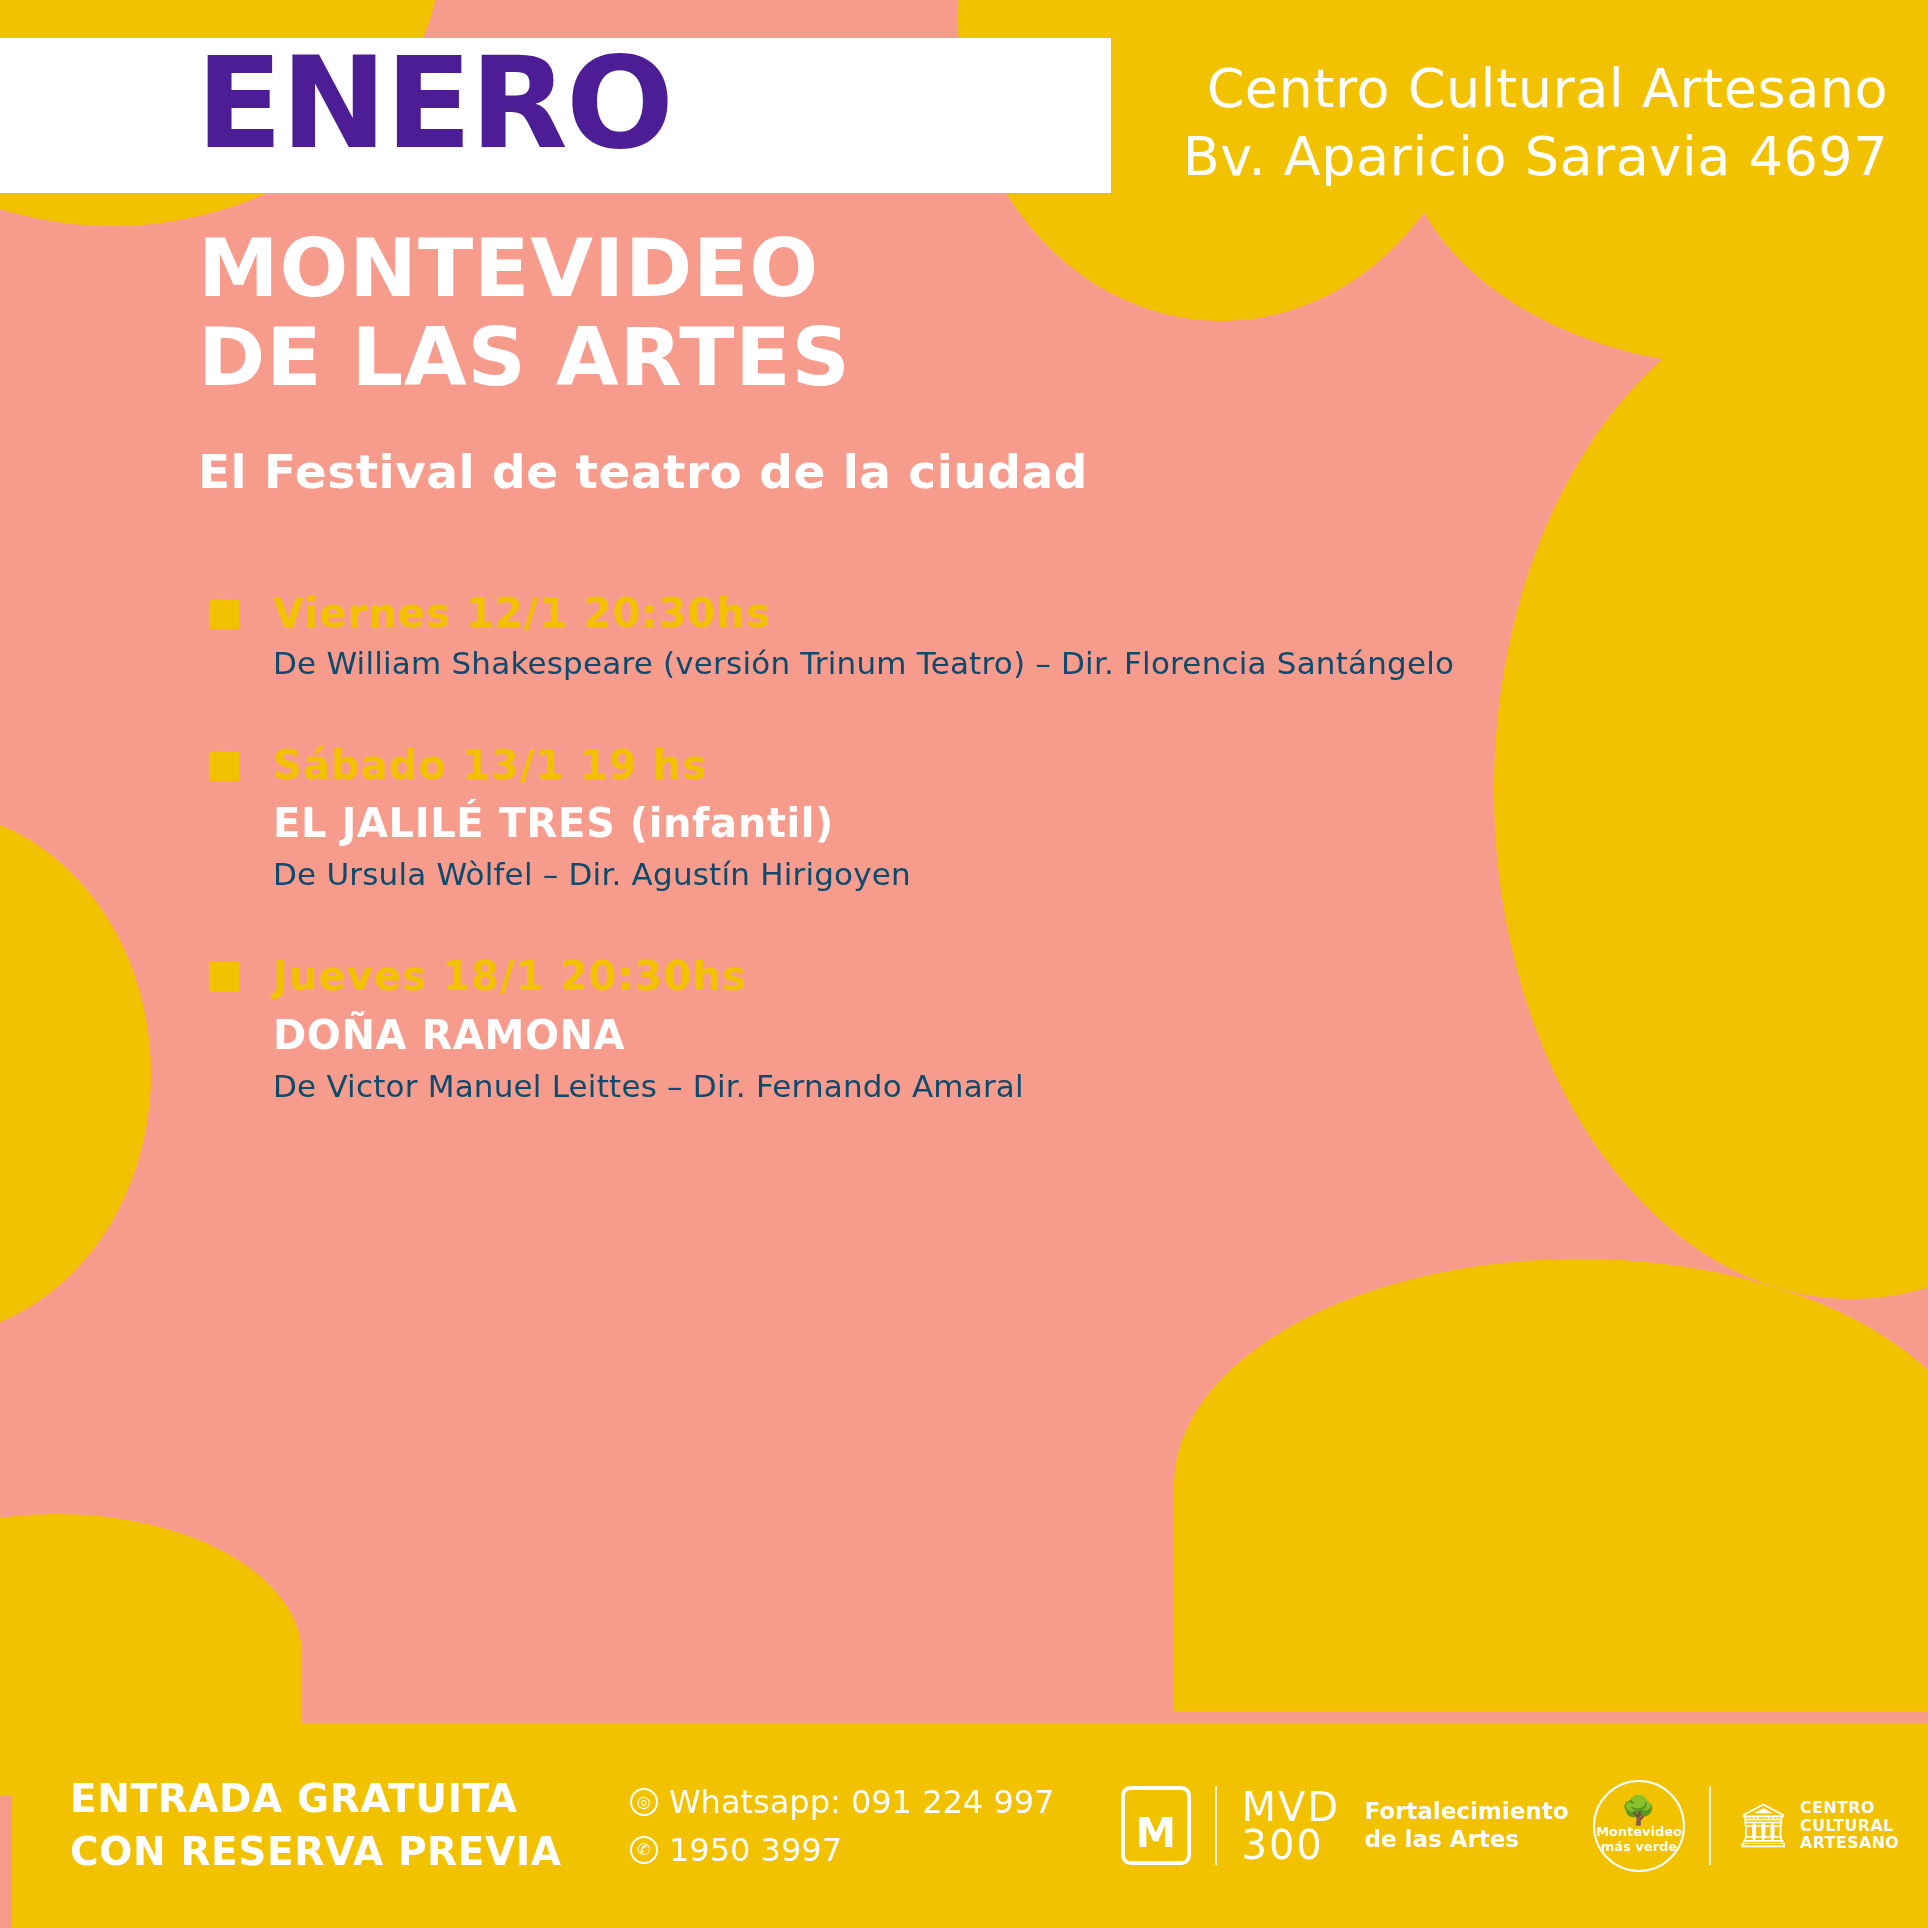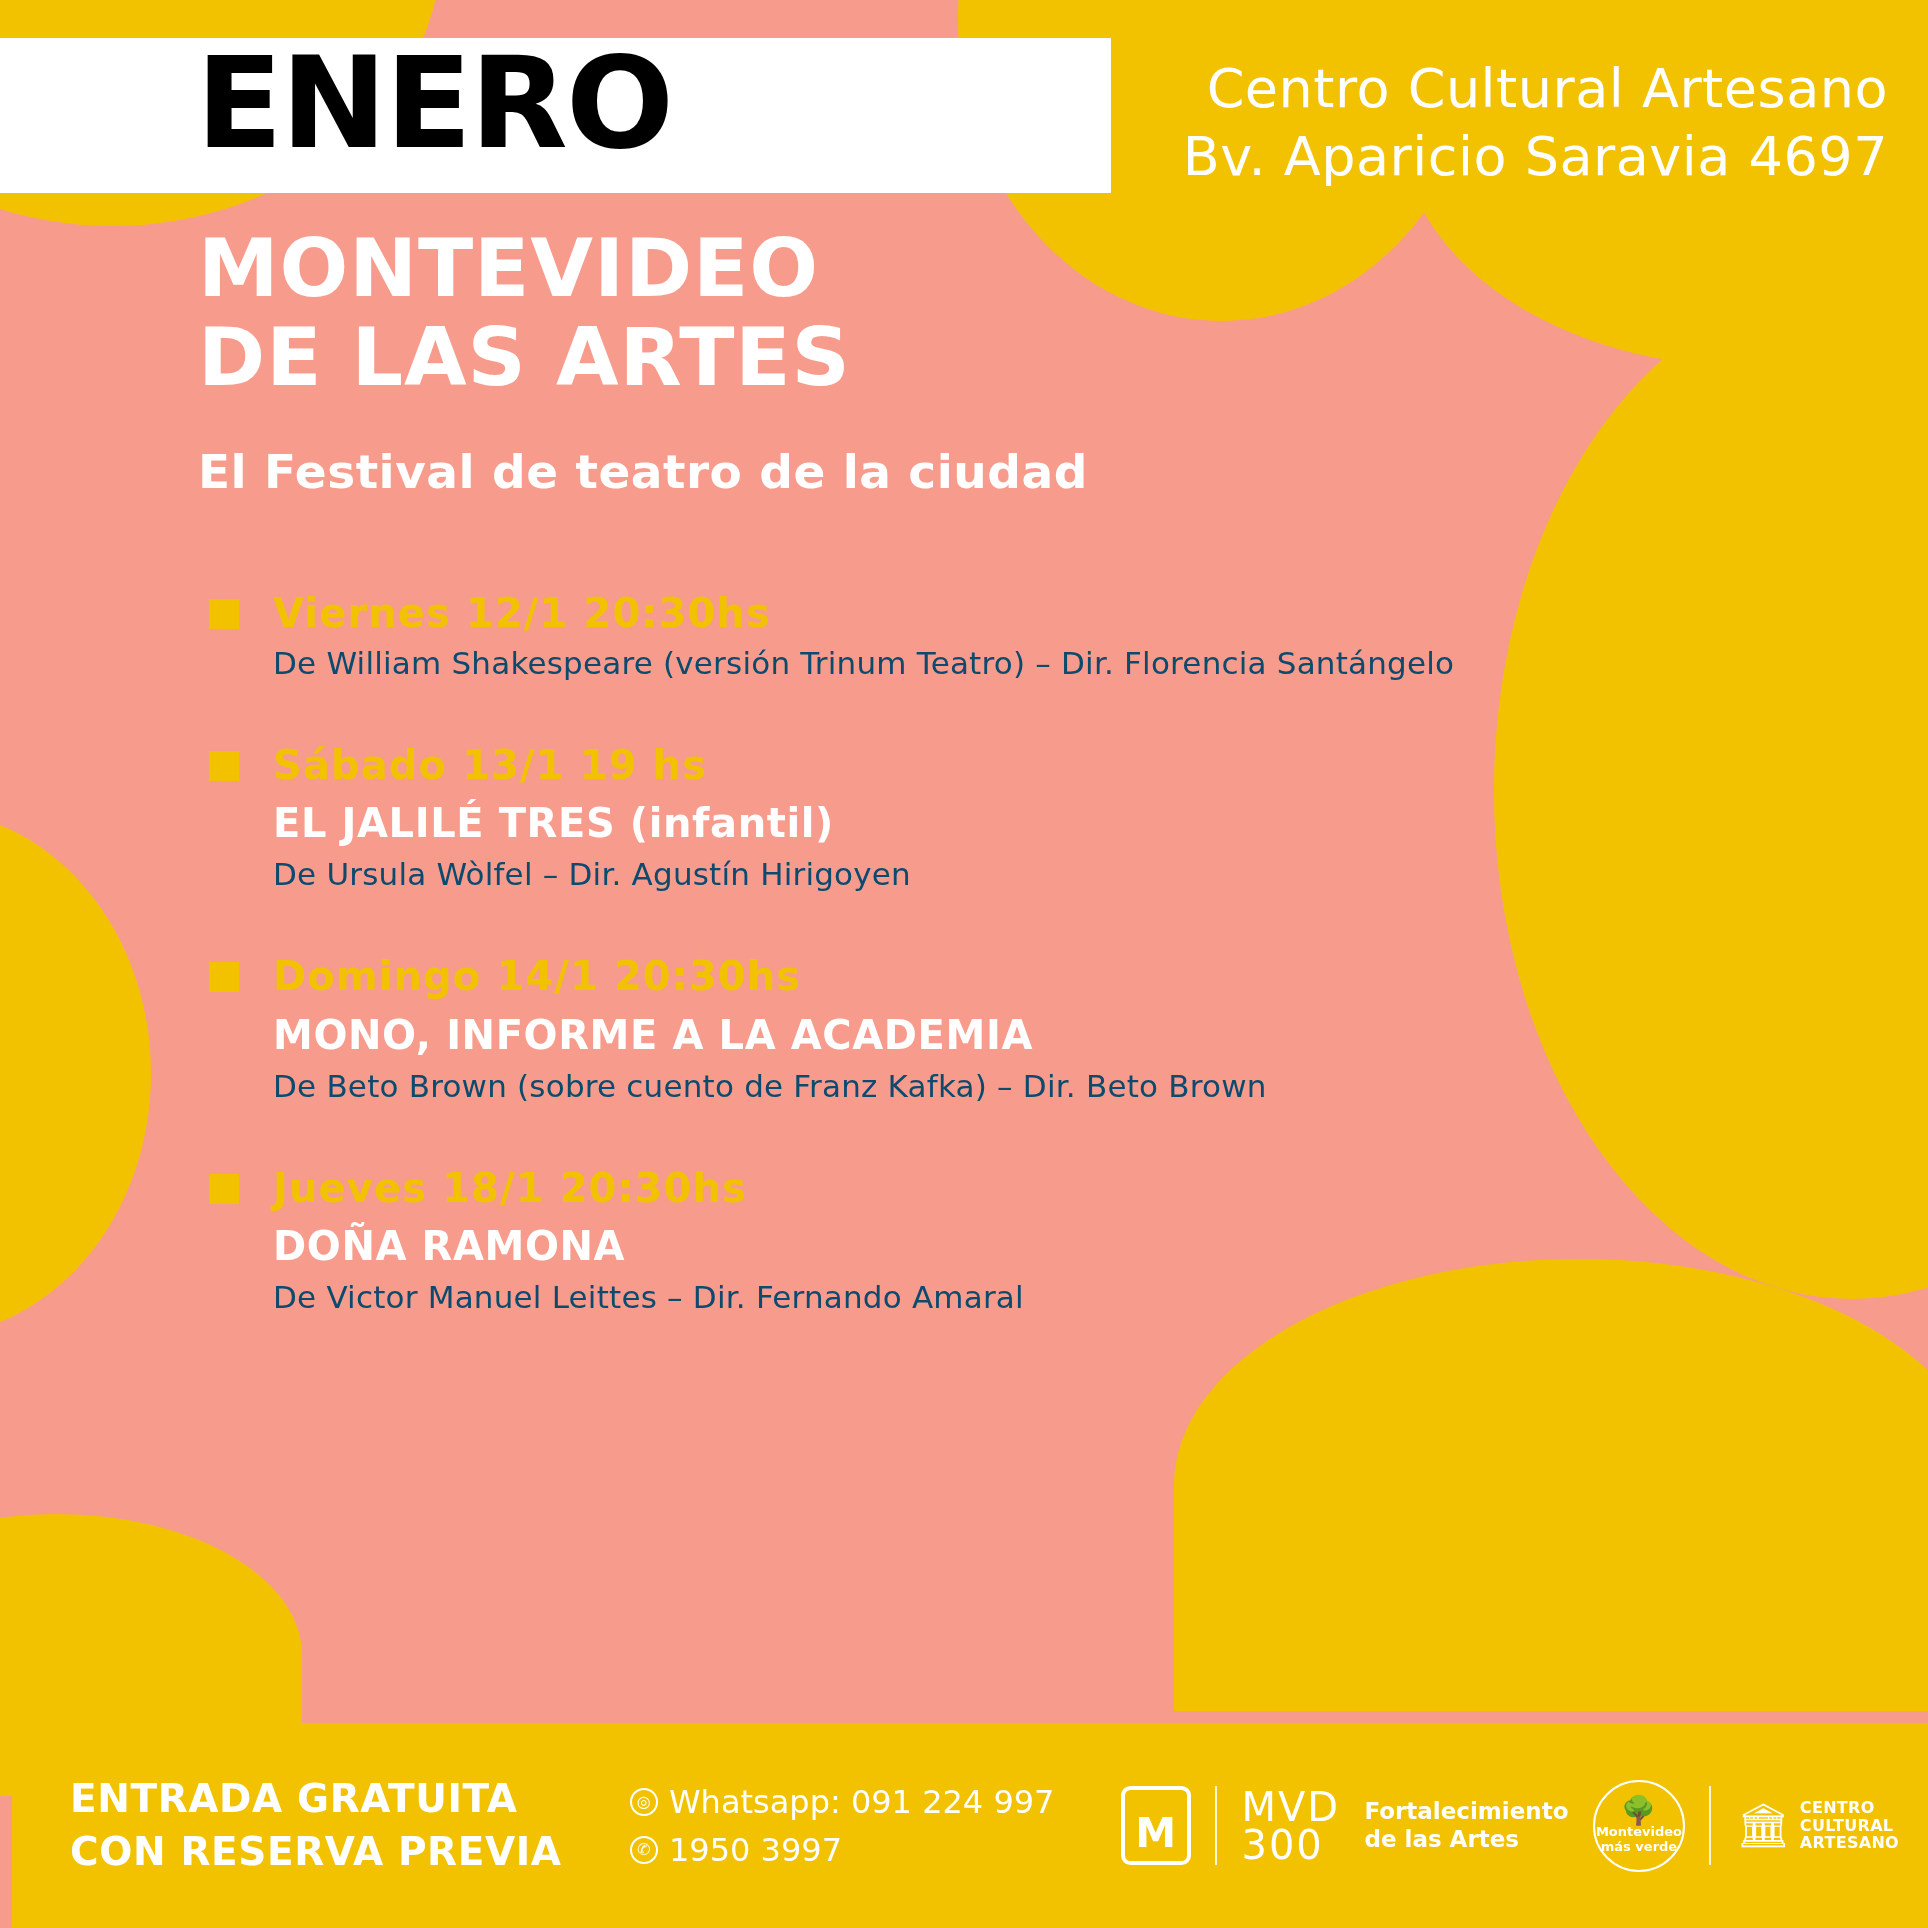--- a/index.html
+++ b/index.html
@@ -63,21 +63,21 @@
     background: #ffffff;
   }
   .month {
     position: absolute;
     left: 196px; top: 40px;
     font-family: "DejaVu Sans", sans-serif;
     font-weight: 700;
     font-size: 127px;
     line-height: 1;
     letter-spacing: -1.9px;
-    color: #000000;
+    color: #4c1d95;
     -webkit-text-stroke: 0;
   }
   .venue {
     position: absolute;
     right: 40px; top: 55px;
     text-align: right;
     color: #ffffff;
     font-size: 54px;
     line-height: 1.25;
     font-weight: 400;
@@ -259,28 +259,20 @@
 
     <div class="event">
       <span class="bullet"></span>
       <div class="event-body">
         <div class="ev-date">Sábado 13/1 19 hs</div>
         <div class="ev-title">EL JALILÉ TRES (infantil)</div>
         <div class="ev-desc">De Ursula Wòlfel – Dir. Agustín Hirigoyen</div>
       </div>
     </div>
 
-    <div class="event">
-      <span class="bullet"></span>
-      <div class="event-body">
-        <div class="ev-date">Domingo 14/1 20:30hs</div>
-        <div class="ev-title">MONO, INFORME A LA ACADEMIA</div>
-        <div class="ev-desc">De Beto Brown (sobre cuento de Franz Kafka) – Dir. Beto Brown</div>
-      </div>
-    </div>
 
     <div class="event">
       <span class="bullet"></span>
       <div class="event-body">
         <div class="ev-date">Jueves 18/1 20:30hs</div>
         <div class="ev-title">DOÑA RAMONA</div>
         <div class="ev-desc">De Victor Manuel Leittes – Dir. Fernando Amaral</div>
       </div>
     </div>
 

